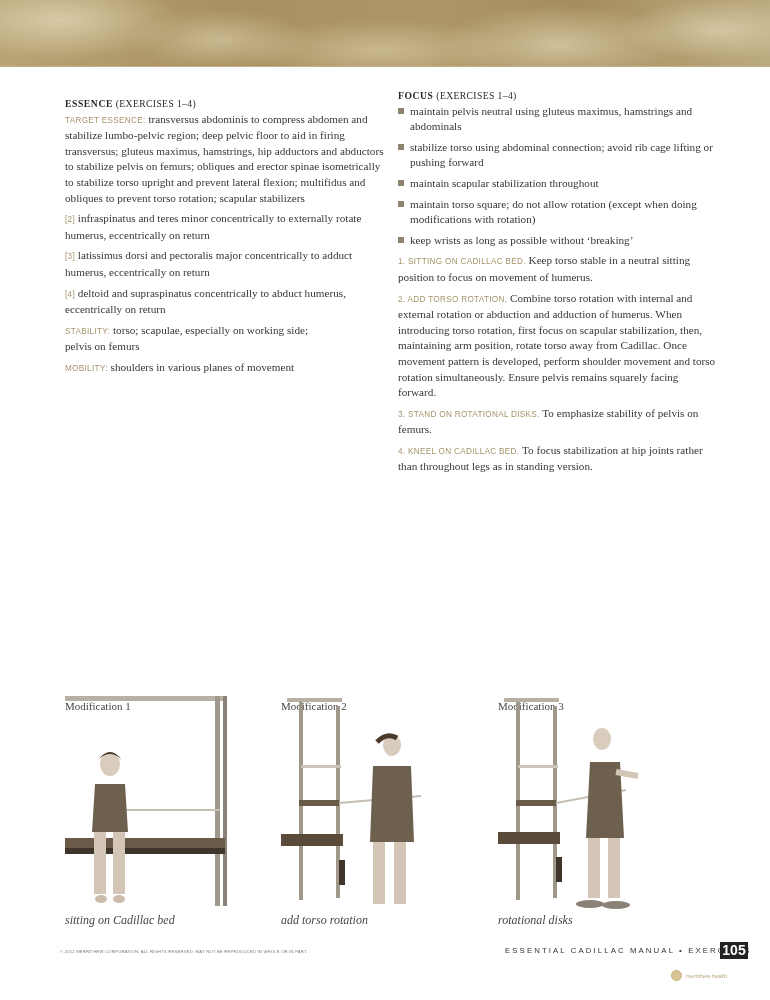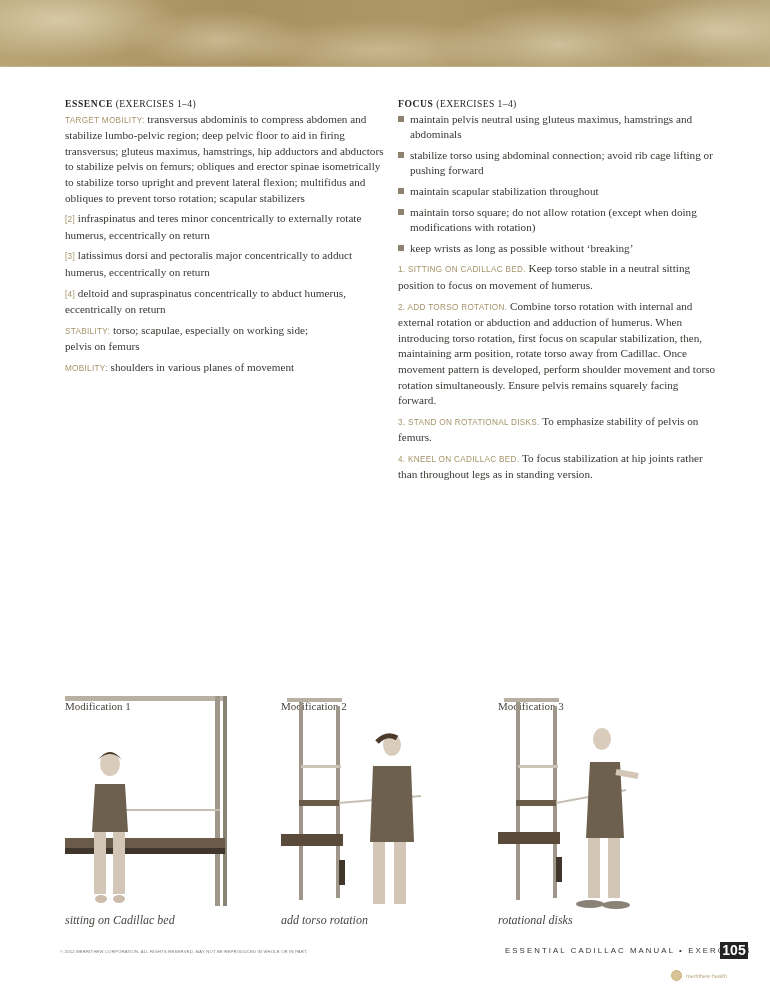--- a/index.html
+++ b/index.html
@@ -9,21 +9,21 @@
     background:
       radial-gradient(ellipse 120px 40px at 60px 20px, rgba(225,212,180,0.8), transparent),
       radial-gradient(ellipse 90px 30px at 220px 40px, rgba(215,200,165,0.7), transparent),
       radial-gradient(ellipse 140px 30px at 380px 50px, rgba(220,205,170,0.6), transparent),
       radial-gradient(ellipse 120px 40px at 560px 45px, rgba(225,212,180,0.7), transparent),
       radial-gradient(ellipse 100px 30px at 720px 30px, rgba(225,212,180,0.7), transparent),
       linear-gradient(90deg, #b8a475 0%, #a89160 30%, #ad9767 55%, #a58e5d 75%, #bcaa80 100%);
     border-bottom: 1px solid #c7b088; }
   .col { position: absolute; font-size: 11.2px; line-height: 15.6px; }
   .col-left { left: 65px; top: 96px; width: 320px; }
-  .col-right { left: 398px; top: 96px; width: 320px; }
+  .col-right { left: 398px; top: 88px; width: 320px; }
   .h { font-family: Liberation Serif, serif; font-size: 9.6px;
        letter-spacing: 0.4px; color: #2b2826; margin: 0; }
   .h b { font-weight: bold; letter-spacing: 0.6px; }
   .lbl { font-family: "Liberation Sans", "DejaVu Sans", sans-serif; font-size: 8.2px;
          color: #a5946a; letter-spacing: 0.3px; }
   p { margin: 0 0 5px 0; }
   .bullets { list-style: none; margin: 0 0 5px 0; padding: 0; }
   .bullets li { position: relative; padding-left: 12px; margin-bottom: 5px; }
   .bullets li .sq { position: absolute; left: 0; top: 4px; width: 6px; height: 6px; background: #8e8371; }
   .mod-title { position: absolute; top: 700px; font-size: 11px; color: #4a4540; }
@@ -44,21 +44,21 @@
 <body>
 
 <div class="banner"></div>
 
 <div class="col col-left">
   <div class="h">
     <b>ESSENCE</b>
     <span>(EXERCISES 1–4)</span>
   </div>
   <p>
-    <span class="lbl">TARGET MOBILITY:</span>
+    <span class="lbl">TARGET ESSENCE:</span>
     <span>transversus abdominis to compress abdomen and stabilize lumbo-pelvic region; deep pelvic floor to aid in firing transversus; gluteus maximus, hamstrings, hip adductors and abductors to stabilize pelvis on femurs; obliques and erector spinae isometrically to stabilize torso upright and prevent lateral flexion; multifidus and obliques to prevent torso rotation; scapular stabilizers</span>
   </p>
   <p><span class="lbl">[2]</span> <span>infraspinatus and teres minor concentrically to externally rotate humerus, eccentrically on return</span></p>
   <p><span class="lbl">[3]</span> <span>latissimus dorsi and pectoralis major concentrically to adduct humerus, eccentrically on return</span></p>
   <p><span class="lbl">[4]</span> <span>deltoid and supraspinatus concentrically to abduct humerus, eccentrically on return</span></p>
   <p style="width:250px">
     <span class="lbl">STABILITY:</span>
     <span>torso; scapulae, especially on working side; pelvis on femurs</span>
   </p>
   <p>

